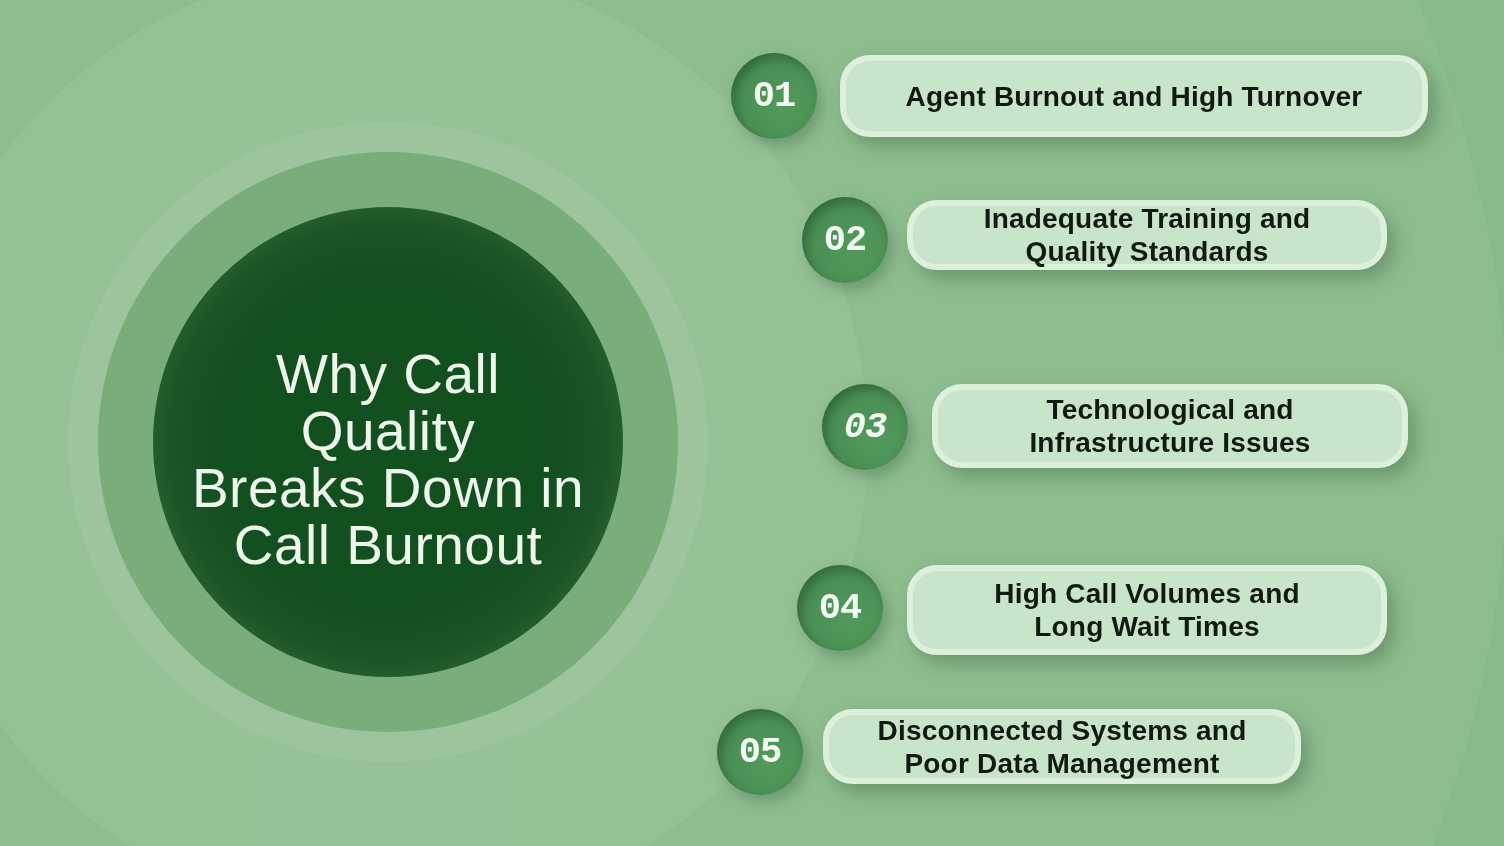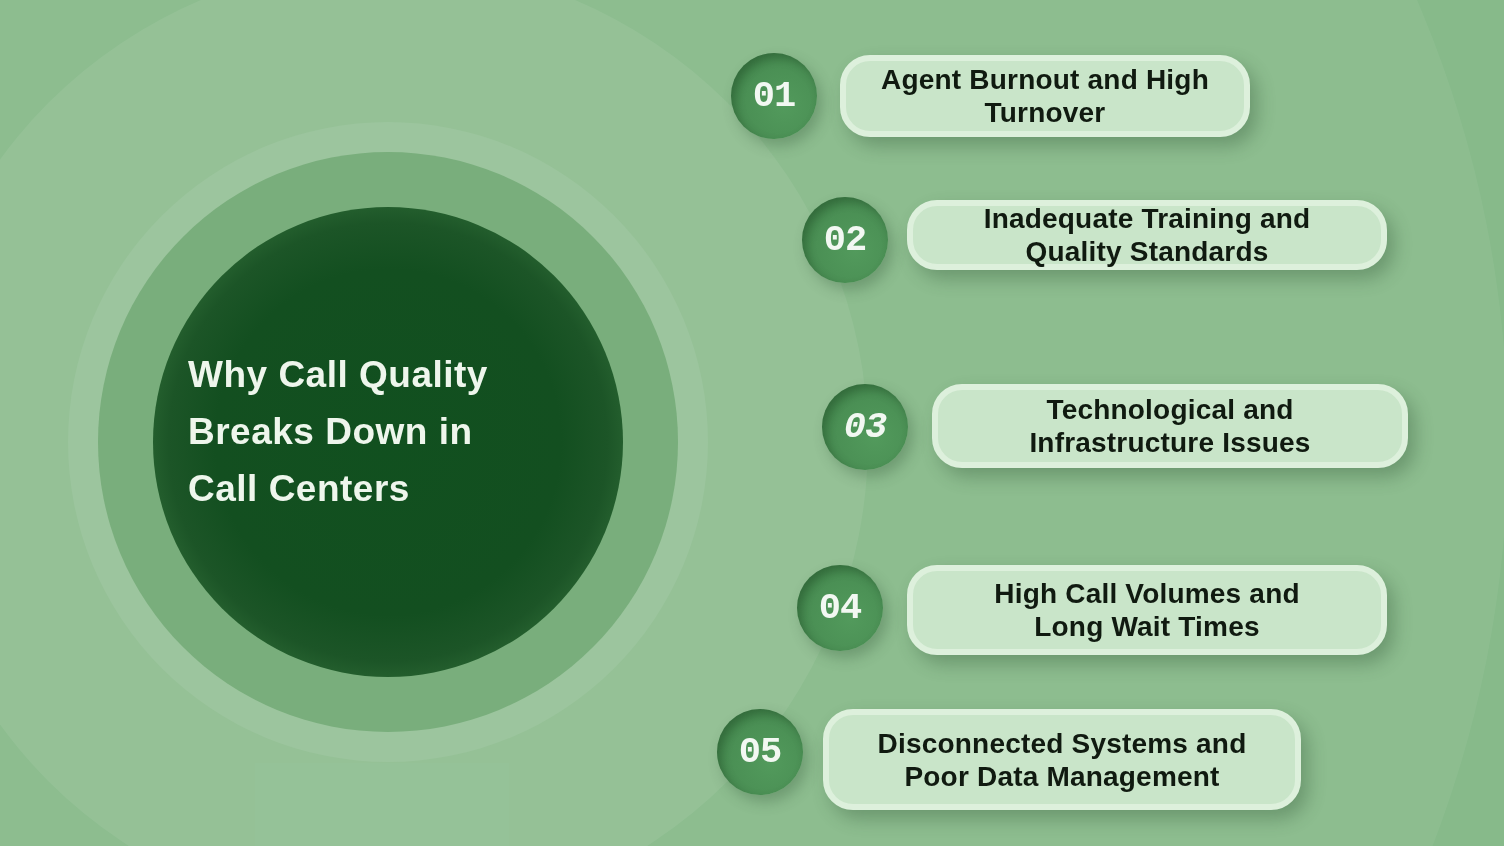--- a/index.html
+++ b/index.html
@@ -30,22 +30,22 @@
   }
   .hub-core{
     left:153px;top:207px;width:470px;height:470px;
     background:radial-gradient(circle,
       #11501f 0%, #134f20 52%, #1c5527 66%,
       #2e6b36 78%, #3f8046 88%, #478a4e 96%, #4a8d50 100%);
   }
   
   .hub-title{
     position:absolute;left:188px;top:346px;width:400px;
-    text-align:left;
-    font-weight:700;font-size:37px;line-height:57px;
+    text-align:center;
+    font-weight:400;font-size:55px;line-height:57px;
     color:#eef6ec;
     letter-spacing:0.5px;
   }
   
   .badge{
     position:absolute;width:86px;height:86px;border-radius:50%;
     background:radial-gradient(circle at 62% 62%, #529a5c 0%, #4a8f54 55%, #3e8148 85%, #397a41 100%);
     box-shadow:inset 4px 5px 10px rgba(15,45,20,0.30), 5px 7px 14px rgba(40,75,45,0.30);
     display:flex;align-items:center;justify-content:center;
   }
@@ -67,42 +67,42 @@
   .pill span{
     font-weight:600;font-size:28px;line-height:33px;color:#101a10;
     letter-spacing:0.2px;
   }
   
   .badge.i1{left:731px;top:53px;}
   .badge.i2{left:802px;top:197px;}
   .badge.i3{left:822px;top:384px;font-style:italic;}
   .badge.i4{left:797px;top:565px;}
   .badge.i5{left:717px;top:709px;}
-  .pill.i1{left:840px;top:55px;width:410px;height:82px;}
+  .pill.i1{left:840px;top:55px;width:588px;height:82px;}
   .pill.i2{left:907px;top:200px;width:480px;height:70px;}
   .pill.i3{left:932px;top:384px;width:476px;height:84px;}
   .pill.i4{left:907px;top:565px;width:480px;height:90px;}
-  .pill.i5{left:823px;top:709px;width:478px;height:101px;}
+  .pill.i5{left:823px;top:709px;width:478px;height:75px;}
 </style>
 </head>
 <body>
 
 <div class="stage">
 
   <div class="circle ripple-huge"></div>
   <div class="circle ripple-outer"></div>
 
   <div class="circle hub-ring-outer"></div>
   <div class="circle hub-ring-middle"></div>
   <div class="circle hub-core"></div>
 
   <div class="hub-title">
     <div>Why Call Quality</div>
     <div>Breaks Down in</div>
-    <div>Call Centers</div>
+    <div>Call Burnout</div>
   </div>
 
   <div class="badge i1">
     <span>01</span>
   </div>
   <div class="pill i1">
     <span>Agent Burnout and High Turnover</span>
   </div>
 
   <div class="badge i2">

